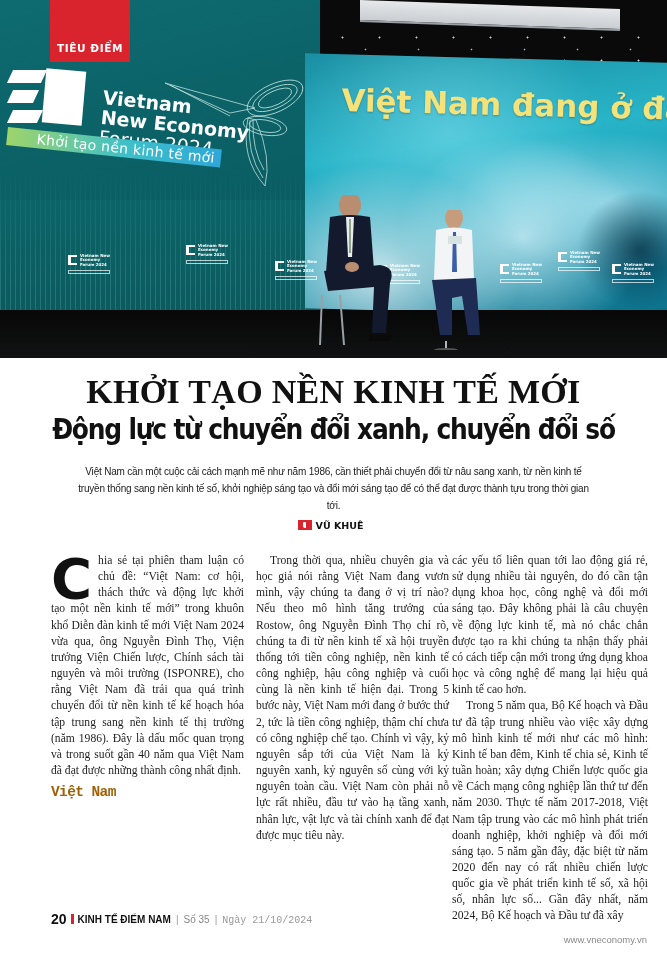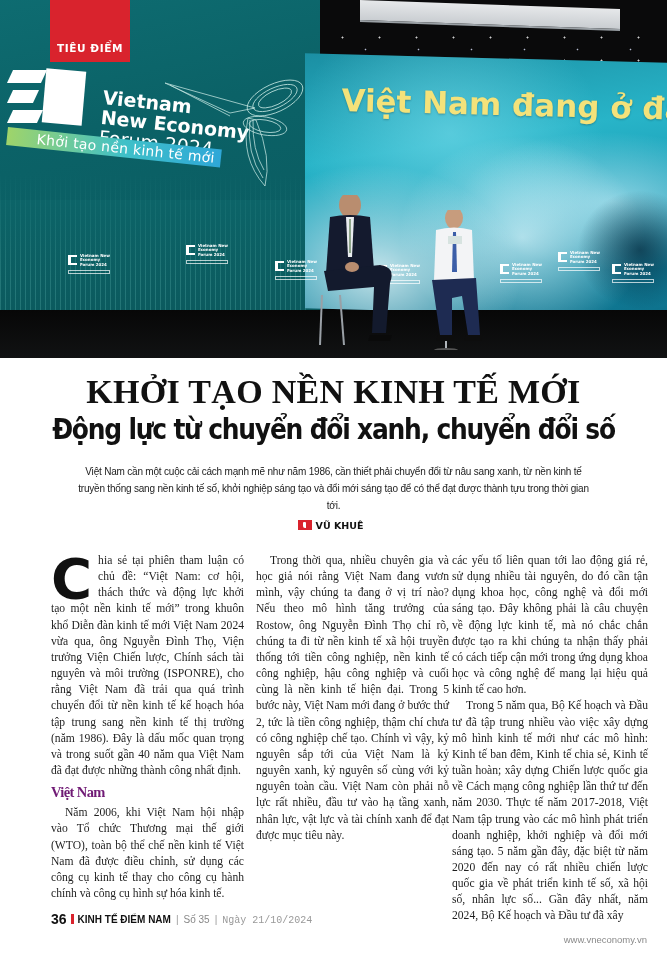--- a/index.html
+++ b/index.html
@@ -65,21 +65,21 @@
   .byline .pen::after { content: ""; position: absolute; left: 5px; top: 2px; width: 3px; height: 6px; background: #fff; border-radius: 1px 1px 0 2px; }
 
   
   .col { position: absolute; top: 553px; width: 193px; font-family: "Liberation Serif", serif; font-size: 11.6px; line-height: 16.15px; color: #1e1e1e; text-align: justify; }
   .col1 { left: 51px; }
   .col2 { left: 256px; }
   .col3 { left: 452px; width: 196px; }
   .col p { text-indent: 14px; }
   .col p.noindent { text-indent: 0; }
   .dropcap { float: left; font-family: "DejaVu Sans", sans-serif; font-weight: bold; font-size: 56px; line-height: 44px; height: 44px; margin: 4px 6px 0 0; color: #111; }
-  .subhead { font-family: Liberation Serif, serif; font-weight: bold; font-size: 14.5px; line-height: 17px; color: #701a75; margin: 5px 0 4px 0; letter-spacing: -0.6px; }
+  .subhead { font-family: Liberation Mono, monospace; font-weight: bold; font-size: 14.5px; line-height: 17px; color: #a16207; margin: 5px 0 4px 0; letter-spacing: -0.6px; }
 
   
   .footer { position: absolute; left: 51px; top: 911px; font-family: "Liberation Sans", sans-serif; font-size: 10px; color: #222; white-space: nowrap; }
   .footer .pg { font-size: 14px; font-weight: bold; color: #111; vertical-align: -1px; }
   .footer .redbar { display: inline-block; width: 3px; height: 10px; background: #d9232d; margin: 0 4px 0 4px; vertical-align: -1px; }
   .footer .mag { font-weight: bold; color: #111; font-size: 10px; }
   .footer .sep { color: #999; margin: 0 5px; }
   .footer .issue { color: #888; }
   .footer .date { color: #999; font-family: Liberation Mono, monospace; }
   .site { position: absolute; right: 20px; top: 934px; font-family: "Liberation Sans", sans-serif; font-size: 9.5px; color: #8a8a8a; }
@@ -202,28 +202,27 @@
 <p class="sapo">Việt Nam cần một cuộc cải cách mạnh mẽ như năm 1986, cần thiết phải chuyển đổi từ nâu sang xanh, từ nền kinh tế truyền thống sang nền kinh tế số, khởi nghiệp sáng tạo và đổi mới sáng tạo để có thể đạt được thành tựu trong thời gian tới.</p>
 <div class="byline">
   <span class="pen"></span><span>VŨ KHUÊ</span>
 </div>
 
 <div class="col col1">
   <p class="noindent"><span class="dropcap">C</span><span>hia sẻ tại phiên tham luận có chủ đề: “Việt Nam: cơ hội, thách thức và động lực khởi tạo một nền kinh tế mới” trong khuôn khổ Diễn đàn kinh tế mới Việt Nam 2024 vừa qua, ông Nguyễn Đình Thọ, Viện trưởng Viện Chiến lược, Chính sách tài nguyên và môi trường (ISPONRE), cho rằng Việt Nam đã trải qua quá trình chuyển đổi từ nền kinh tế kế hoạch hóa tập trung sang nền kinh tế thị trường (năm 1986). Đây là dấu mốc quan trọng và trong suốt gần 40 năm qua Việt Nam đã đạt được những thành công nhất định.</span></p>
   <div class="subhead">
     <div>Việt Nam</div>
   </div>
-  <p>Năm 2006, khi Việt Nam hội nhập vào Tổ chức Thương mại thế giới (WTO), toàn bộ thể chế nền kinh tế Việt Nam đã được điều chỉnh, sử dụng các công cụ kinh tế thay cho công cụ hành chính và công cụ hình sự hóa kinh tế.</p>
 </div>
 
 <div class="col col2">
   <p>Trong thời qua, nhiều chuyên gia và học giả nói rằng Việt Nam đang vươn mình, vậy chúng ta đang ở vị trí nào? Nếu theo mô hình tăng trưởng của Rostow, ông Nguyễn Đình Thọ chỉ rõ, chúng ta đi từ nền kinh tế xã hội truyền thống tới tiền công nghiệp, nền kinh tế công nghiệp, hậu công nghiệp và cuối cùng là nền kinh tế hiện đại. Trong 5 bước này, Việt Nam mới đang ở bước thứ 2, tức là tiền công nghiệp, thậm chí chưa có công nghiệp chế tạo. Chính vì vậy, kỷ nguyên sắp tới của Việt Nam là kỷ nguyên xanh, kỷ nguyên số cùng với kỷ nguyên toàn cầu. Việt Nam còn phải nỗ lực rất nhiều, đầu tư vào hạ tầng xanh, nhân lực, vật lực và tài chính xanh để đạt được mục tiêu này.</p>
 </div>
 
 <div class="col col3">
   <p class="noindent">các yếu tố liên quan tới lao động giá rẻ, sử dụng nhiều tài nguyên, do đó cần tận dụng khoa học, công nghệ và đổi mới sáng tạo. Đây không phải là câu chuyện về động lực kinh tế, mà nó chắc chắn được tạo ra khi chúng ta nhận thấy phải có cách tiếp cận mới trong ứng dụng khoa học và công nghệ để mang lại hiệu quả kinh tế cao hơn.</p>
   <p>Trong 5 năm qua, Bộ Kế hoạch và Đầu tư đã tập trung nhiều vào việc xây dựng mô hình kinh tế mới như các mô hình: Kinh tế ban đêm, Kinh tế chia sẻ, Kinh tế tuần hoàn; xây dựng Chiến lược quốc gia về Cách mạng công nghiệp lần thứ tư đến năm 2030. Thực tế năm 2017-2018, Việt Nam tập trung vào các mô hình phát triển doanh nghiệp, khởi nghiệp và đổi mới sáng tạo. 5 năm gần đây, đặc biệt từ năm 2020 đến nay có rất nhiều chiến lược quốc gia về phát triển kinh tế số, xã hội số, nhân lực số... Gần đây nhất, năm 2024, Bộ Kế hoạch và Đầu tư đã xây</p>
 </div>
 
 <div class="footer">
-  <span class="pg">36</span><span class="redbar"></span><span class="mag">KINH TẾ ĐIỂM NAM</span><span class="sep">|</span><span class="issue">Số 35</span><span class="sep">|</span><span class="date">Ngày 21/10/2024</span>
+  <span class="pg">20</span><span class="redbar"></span><span class="mag">KINH TẾ ĐIỂM NAM</span><span class="sep">|</span><span class="issue">Số 35</span><span class="sep">|</span><span class="date">Ngày 21/10/2024</span>
 </div>
 <div class="site">www.vneconomy.vn</div>
 
 </body></html>

